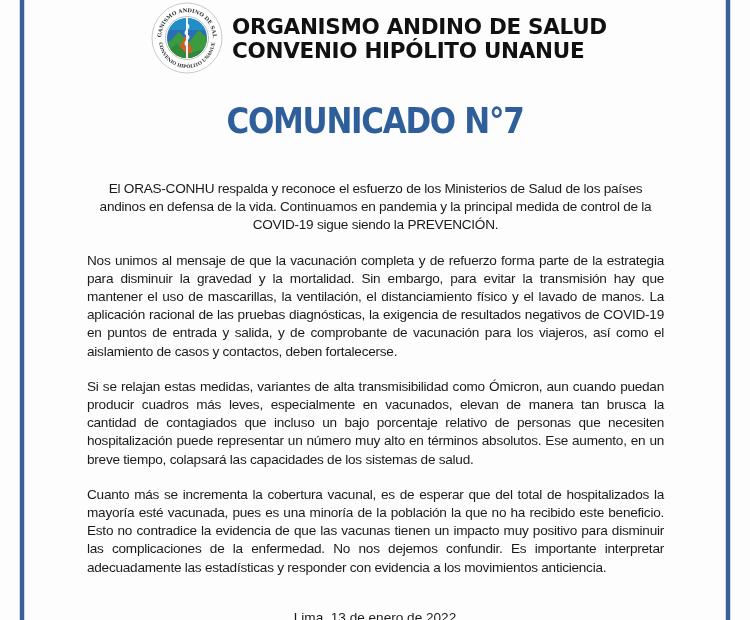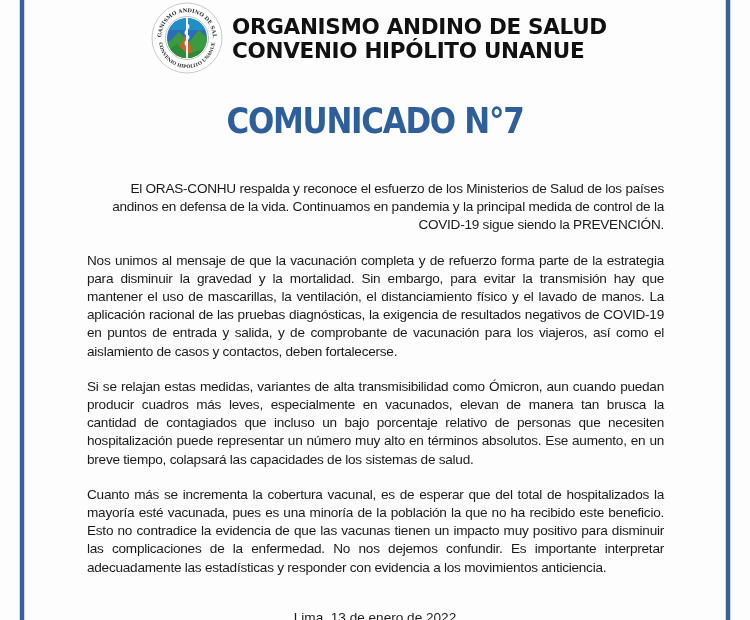--- a/index.html
+++ b/index.html
@@ -103,19 +103,19 @@
   </div>
   <div class="org-name">
     <div>ORGANISMO ANDINO DE SALUD</div>
     <div>CONVENIO HIPÓLITO UNANUE</div>
   </div>
 </div>
 
 <div class="title">COMUNICADO N°7</div>
 
 <div class="body-text">
-  <p style="text-align:right">El ORAS-CONHU respalda y reconoce el esfuerzo de los Ministerios de Salud de los países andinos en defensa de la vida. Continuamos en pandemia y la principal medida de control de la COVID-19 sigue siendo la PREVENCIÓN.</p>
+  <p style="text-align:center">El ORAS-CONHU respalda y reconoce el esfuerzo de los Ministerios de Salud de los países andinos en defensa de la vida. Continuamos en pandemia y la principal medida de control de la COVID-19 sigue siendo la PREVENCIÓN.</p>
   <p>Nos unimos al mensaje de que la vacunación completa y de refuerzo forma parte de la estrategia para disminuir la gravedad y la mortalidad. Sin embargo, para evitar la transmisión hay que mantener el uso de mascarillas, la ventilación, el distanciamiento físico y el lavado de manos. La aplicación racional de las pruebas diagnósticas, la exigencia de resultados negativos de COVID-19 en puntos de entrada y salida, y de comprobante de vacunación para los viajeros, así como el aislamiento de casos y contactos, deben fortalecerse.</p>
   <p>Si se relajan estas medidas, variantes de alta transmisibilidad como Ómicron, aun cuando puedan producir cuadros más leves, especialmente en vacunados, elevan de manera tan brusca la cantidad de contagiados que incluso un bajo porcentaje relativo de personas que necesiten hospitalización puede representar un número muy alto en términos absolutos. Ese aumento, en un breve tiempo, colapsará las capacidades de los sistemas de salud.</p>
   <p>Cuanto más se incrementa la cobertura vacunal, es de esperar que del total de hospitalizados la mayoría esté vacunada, pues es una minoría de la población la que no ha recibido este beneficio. Esto no contradice la evidencia de que las vacunas tienen un impacto muy positivo para disminuir las complicaciones de la enfermedad. No nos dejemos confundir. Es importante interpretar adecuadamente las estadísticas y responder con evidencia a los movimientos anticiencia.</p>
 </div>
 
 <div class="signoff">Lima, 13 de enero de 2022</div>
 
 </body></html>

